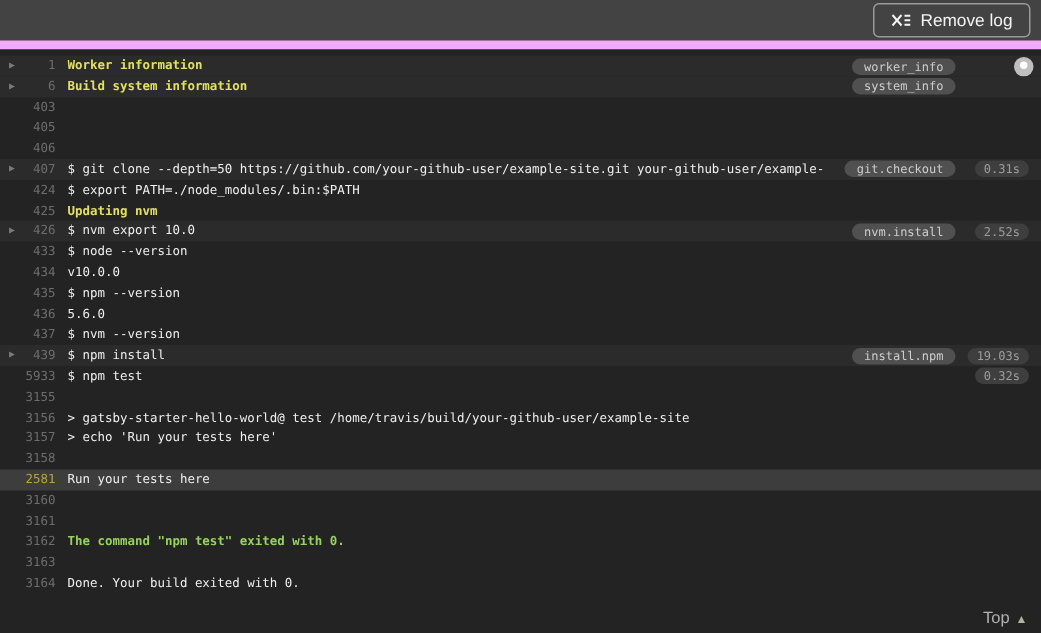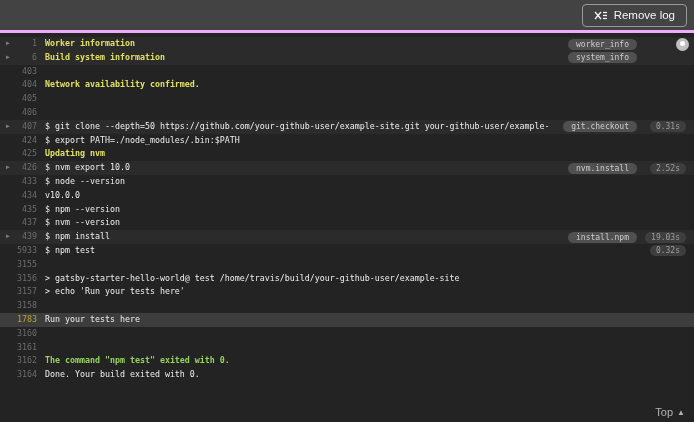--- a/index.html
+++ b/index.html
@@ -1,21 +1,21 @@
 <!DOCTYPE html>
 <html><head>
 <meta charset="utf-8">
 <style>
   * { margin:0; padding:0; box-sizing:border-box; }
   html,body { width:694px; height:422px; overflow:hidden; background:#232323; }
   body { font-family:"DejaVu Sans Mono", monospace; }
 
   
   .topbar {
-    height:33px; background:#434343; border-bottom:3px solid #f0abfc;
+    height:33px; background:#434343; border-bottom:6px solid #f0abfc;
     display:flex; align-items:center; justify-content:flex-end; gap:5px;
     padding-right:7px;
   }
   .tb-btn {
     display:flex; align-items:center; gap:7px;
     background:transparent; border:1px solid #999999; border-radius:4px;
     color:#f4f4f4; font-family:"Liberation Sans", sans-serif; font-size:11.5px;
     padding:4px 11px; height:23px; cursor:pointer;
   }
   .tb-btn svg { display:block; }
@@ -79,39 +79,40 @@
       </svg>
     </span>
     <span>Remove log</span>
   </button>
 </div>
 
 <div class="log">
   <div class="log-row fold-bg"><span class="fold-arrow">▶</span><span class="line-number">1</span><span class="log-text yellow">Worker information</span><span class="fold-name-badge">worker_info</span><span class="scroll-knob"></span></div>
     <div class="log-row fold-bg"><span class="fold-arrow">▶</span><span class="line-number">6</span><span class="log-text yellow">Build system information</span><span class="fold-name-badge">system_info</span></div>
     <div class="log-row"><span class="line-number">403</span><span class="log-text"></span></div>
-    <div class="log-row"><span class="line-number">404</span><span class="log-text yellow">Network availability confirmed.</span></div>
     <div class="log-row"><span class="line-number">405</span><span class="log-text"></span></div>
     <div class="log-row"><span class="line-number">406</span><span class="log-text"></span></div>
     <div class="log-row fold-bg"><span class="fold-arrow">▶</span><span class="line-number">407</span><span class="log-text">$ git clone --depth=50 https://github.com/your-github-user/example-site.git your-github-user/example-</span><span class="fold-name-badge">git.checkout</span><span class="duration-badge">0.31s</span></div>
     <div class="log-row"><span class="line-number">424</span><span class="log-text">$ export PATH=./node_modules/.bin:$PATH</span></div>
     <div class="log-row"><span class="line-number">425</span><span class="log-text yellow">Updating nvm</span></div>
     <div class="log-row fold-bg"><span class="fold-arrow">▶</span><span class="line-number">426</span><span class="log-text">$ nvm export 10.0</span><span class="fold-name-badge">nvm.install</span><span class="duration-badge">2.52s</span></div>
     <div class="log-row"><span class="line-number">433</span><span class="log-text">$ node --version</span></div>
     <div class="log-row"><span class="line-number">434</span><span class="log-text">v10.0.0</span></div>
     <div class="log-row"><span class="line-number">435</span><span class="log-text">$ npm --version</span></div>
+    <div class="log-row"><span class="line-number">436</span><span class="log-text">5.6.0</span></div>
     <div class="log-row"><span class="line-number">437</span><span class="log-text">$ nvm --version</span></div>
     <div class="log-row fold-bg"><span class="fold-arrow">▶</span><span class="line-number">439</span><span class="log-text">$ npm install</span><span class="fold-name-badge">install.npm</span><span class="duration-badge">19.03s</span></div>
     <div class="log-row"><span class="line-number">5933</span><span class="log-text">$ npm test</span><span class="duration-badge">0.32s</span></div>
     <div class="log-row"><span class="line-number">3155</span><span class="log-text"></span></div>
     <div class="log-row"><span class="line-number">3156</span><span class="log-text">&gt; gatsby-starter-hello-world@ test /home/travis/build/your-github-user/example-site</span></div>
     <div class="log-row"><span class="line-number">3157</span><span class="log-text">&gt; echo 'Run your tests here'</span></div>
     <div class="log-row"><span class="line-number">3158</span><span class="log-text"></span></div>
-    <div class="log-row highlight"><span class="line-number">1783</span><span class="log-text">Run your tests here</span></div>
+    <div class="log-row highlight"><span class="line-number">2581</span><span class="log-text">Run your tests here</span></div>
     <div class="log-row"><span class="line-number">3160</span><span class="log-text"></span></div>
     <div class="log-row"><span class="line-number">3161</span><span class="log-text"></span></div>
     <div class="log-row"><span class="line-number">3162</span><span class="log-text green">The command "npm test" exited with 0.</span></div>
+    <div class="log-row"><span class="line-number">3163</span><span class="log-text"></span></div>
     <div class="log-row"><span class="line-number">3164</span><span class="log-text">Done. Your build exited with 0.</span></div>
     <div class="top-link">
     <span>Top</span>
     <span class="arrow-up">▲</span>
   </div>
 </div>
 
 </body></html>

